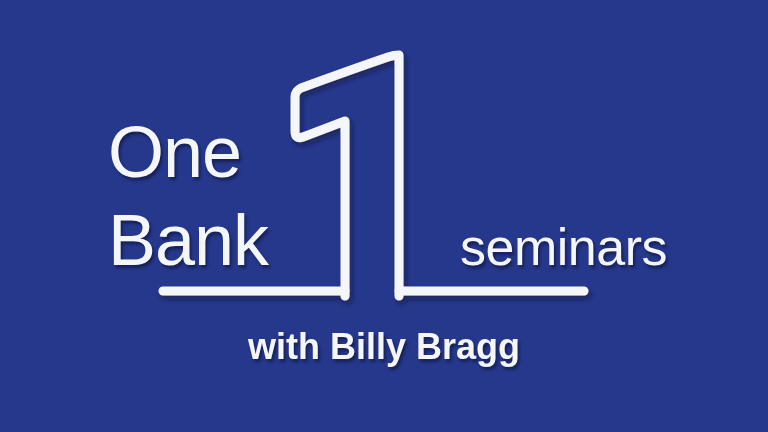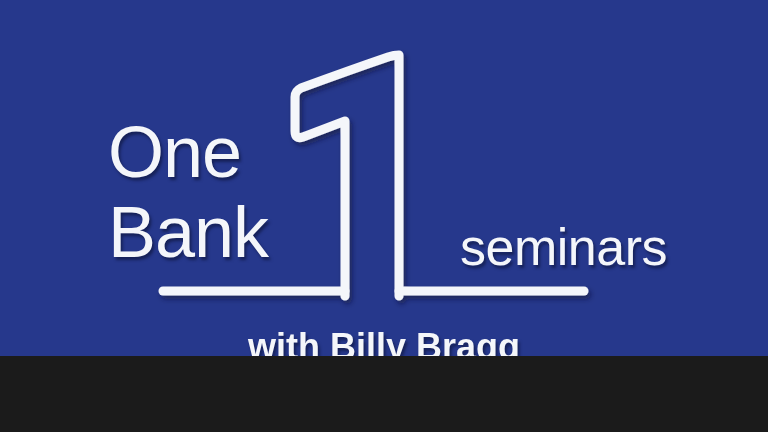--- a/index.html
+++ b/index.html
@@ -4,21 +4,21 @@
 <title>One Bank 1 flagship seminars</title>
 <style>
   html, body {
     margin: 0;
     padding: 0;
     background: #1b1b1b;
   }
   #stage {
     position: relative;
     width: 768px;
-    height: 356px;
+    height: 432px;
     overflow: hidden;
     font-family: "Liberation Sans", "DejaVu Sans", sans-serif;
     background: #26388C;
     -webkit-font-smoothing: antialiased;
   }
 
   
   #one-mark {
     position: absolute;
     left: 0;
@@ -39,21 +39,21 @@
 
   #word-one {
     left: 108px;
     top: 116px;
     font-size: 72px;
     font-weight: 300;
     letter-spacing: -1px;
   }
   #word-bank {
     left: 108px;
-    top: 196px;
+    top: 204px;
     font-size: 72px;
     font-weight: 300;
     letter-spacing: -1px;
   }
   #word-flagship {
     left: 432px;
     top: 166px;
     font-size: 52px;
     font-weight: 400;
     letter-spacing: -0.5px;

